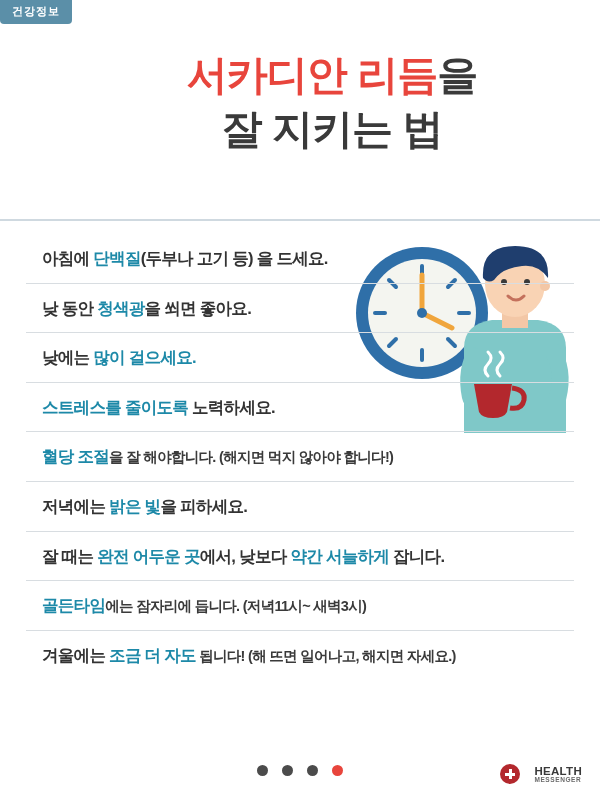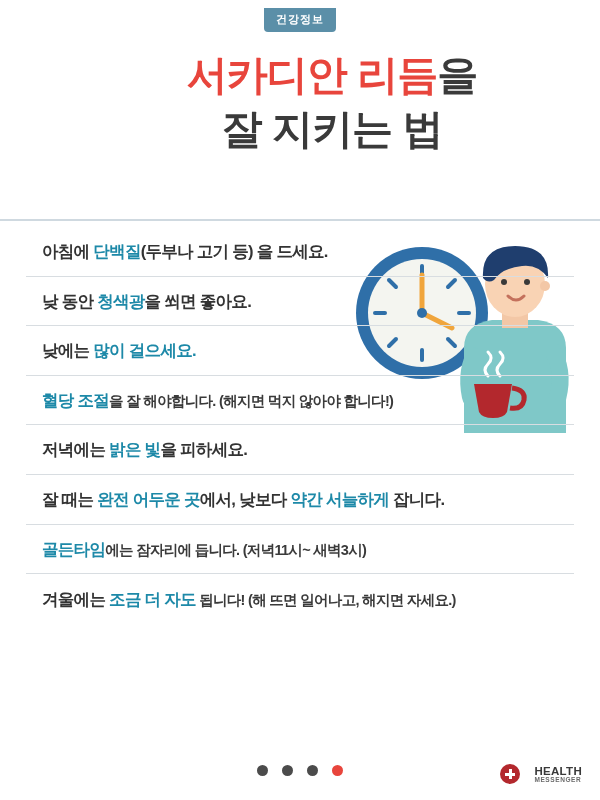--- a/index.html
+++ b/index.html
@@ -17,25 +17,24 @@
   .page {
     position: relative;
     width: 600px;
     height: 800px;
     box-sizing: border-box;
   }
 
   
   .badge-wrap {
     position: absolute;
-    top: 8px;
+    top: 0;
     left: 0;
     width: 100%;
     display: flex;
-    justify-content: center;
   }
   .badge {
     background: #5b8fa8;
     color: #ffffff;
     font-size: 11px;
     letter-spacing: 1px;
     padding: 4px 12px 5px;
     border-radius: 0 0 4px 4px;
     font-weight: bold;
   }
@@ -72,21 +71,21 @@
     top: 219px;
     left: 0;
     width: 100%;
     height: 2px;
     background: #cfd9e0;
   }
 
   
   .list {
     position: absolute;
-    top: 227px;
+    top: 234px;
     left: 0;
     width: 100%;
     padding: 0 26px;
     box-sizing: border-box;
     z-index: 3;
   }
   .row {
     height: 49.6px;
     display: flex;
     align-items: center;
@@ -262,20 +261,23 @@
     <div class="row">
       <div class="row-text"><span>아침에 </span><span class="blue">단백질</span><span>(두부나 고기 등) 을 드세요.</span></div>
     </div>
     <div class="row">
       <div class="row-text"><span>낮 동안 </span><span class="blue">청색광</span><span>을 쐬면 좋아요.</span></div>
     </div>
     <div class="row">
       <div class="row-text"><span>낮에는 </span><span class="blue">많이 걸으세요.</span><span></span></div>
     </div>
     <div class="row">
+      <div class="row-text"><span></span><span class="blue">스트레스를 줄이도록</span><span> 노력하세요.</span></div>
+    </div>
+    <div class="row">
       <div class="row-text"><span></span><span class="blue">혈당 조절</span><span class="small">을 잘 해야합니다. (해지면 먹지 않아야 합니다!)</span></div>
     </div>
     <div class="row">
       <div class="row-text"><span>저녁에는 </span><span class="blue">밝은 빛</span><span>을 피하세요.</span></div>
     </div>
     <div class="row">
       <div class="row-text"><span>잘 때는 </span><span class="blue">완전 어두운 곳</span><span>에서, 낮보다 </span><span class="blue">약간 서늘하게</span><span> 잡니다.</span></div>
     </div>
     <div class="row">
       <div class="row-text"><span></span><span class="blue">골든타임</span><span class="small">에는 잠자리에 듭니다. (저녁11시~ 새벽3시)</span></div>

